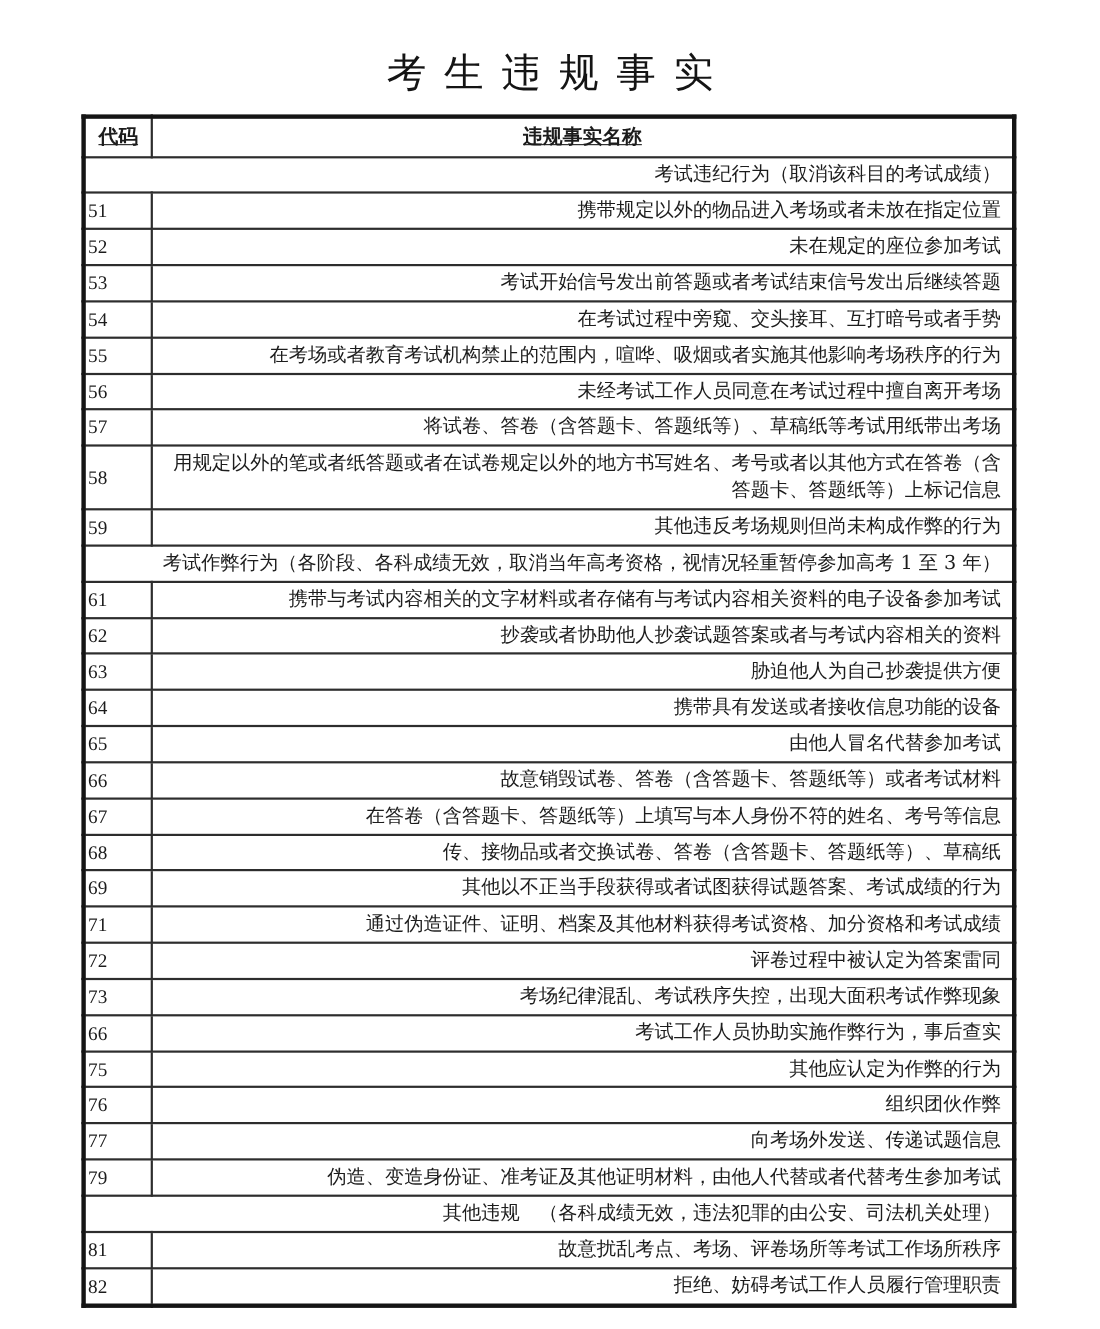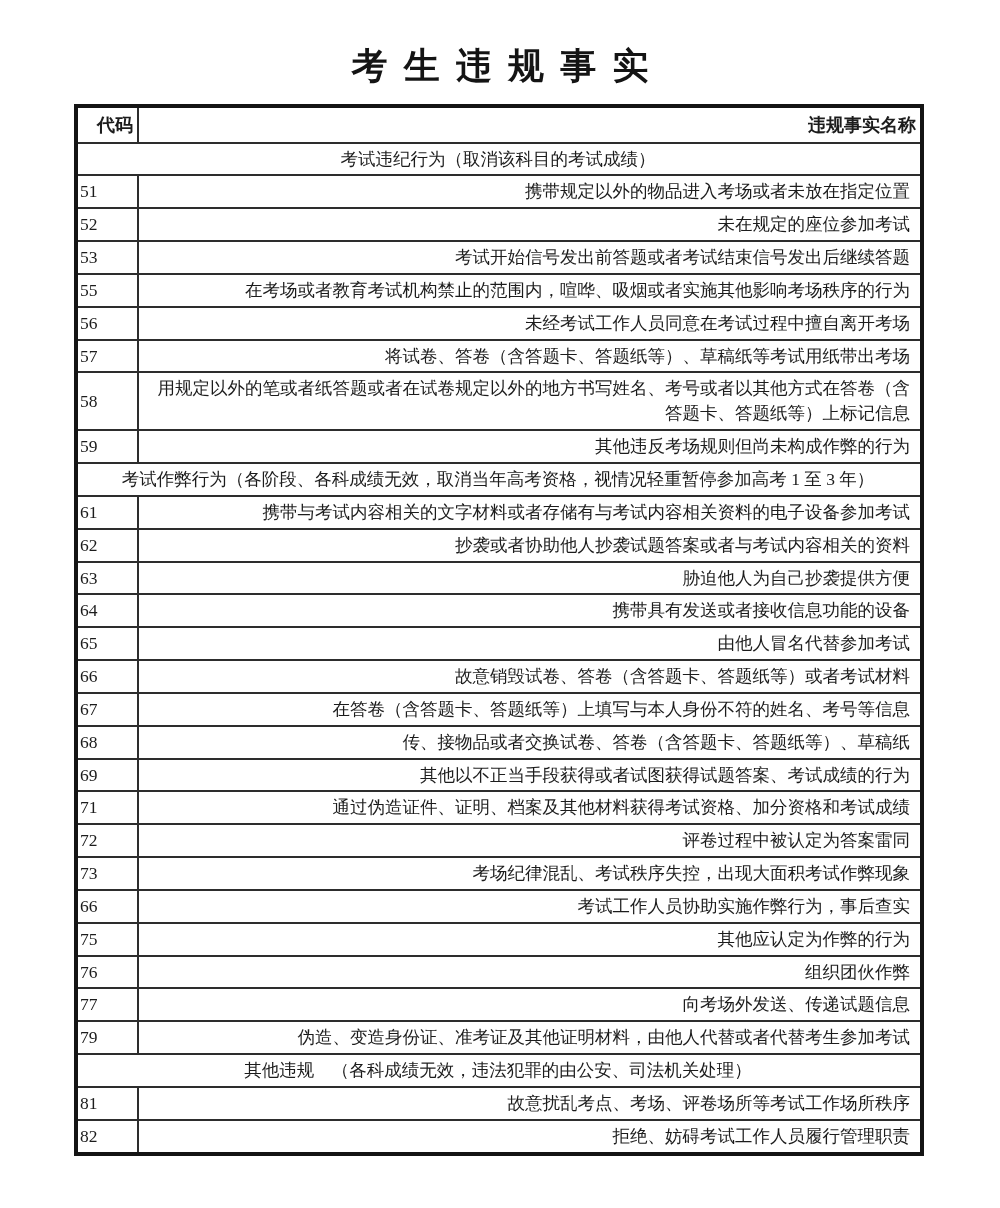--- a/index.html
+++ b/index.html
@@ -16,21 +16,21 @@
     position: relative;
     width: 1000px;
     height: 1208px;
     overflow: hidden;
   }
   .title {
     margin: 0;
     padding-top: 42px;
     text-align: center;
     font-size: 36px;
-    font-weight: bold;
+    font-weight: normal;
     letter-spacing: 0.45em;
     text-indent: 0.45em; 
     color: #141414;
   }
   table.vio-table {
     border-collapse: collapse;
     table-layout: fixed;
     width: 850px;
     margin: 13px 0 0 74px;
     border: 4px solid #141414;
@@ -41,38 +41,38 @@
     border: 2px solid #2d2d2d;
     font-size: 17.5px;
     line-height: 1.42;
     vertical-align: middle;
     color: #1c1c1c;
   }
   .vio-table col.code-col { width: 62px; }
   .vio-table th {
     font-weight: bold;
     font-size: 18px;
-    text-align: right;
+    text-align: center;
     padding: 4px 4px;
     height: 24px;
+    text-decoration: underline;
   }
   .vio-table td.code-cell {
     text-align: left;
     padding: 3px 2px;
     font-family: Liberation Serif, serif;
   }
   .vio-table td.name-cell {
     text-align: right;
     padding: 3px 10px 3px 16px;
   }
   .vio-table tr.section-row td {
-    text-align: center;
+    text-align: right;
     padding: 3px 10px 3px 8px;
     font-size: 17.5px;
-    font-family: Liberation Serif, serif;
   }
 </style>
 </head>
 <body>
 
 <div class="page">
   <h1 class="title">考生违规事实</h1>
 
   <table class="vio-table">
     <colgroup>
@@ -95,20 +95,24 @@
         </tr>
         <tr>
           <td class="code-cell">52</td>
           <td class="name-cell">未在规定的座位参加考试</td>
         </tr>
         <tr>
           <td class="code-cell">53</td>
           <td class="name-cell">考试开始信号发出前答题或者考试结束信号发出后继续答题</td>
         </tr>
         <tr>
+          <td class="code-cell">54</td>
+          <td class="name-cell">在考试过程中旁窥、交头接耳、互打暗号或者手势</td>
+        </tr>
+        <tr>
           <td class="code-cell">55</td>
           <td class="name-cell">在考场或者教育考试机构禁止的范围内，喧哗、吸烟或者实施其他影响考场秩序的行为</td>
         </tr>
         <tr>
           <td class="code-cell">56</td>
           <td class="name-cell">未经考试工作人员同意在考试过程中擅自离开考场</td>
         </tr>
         <tr>
           <td class="code-cell">57</td>
           <td class="name-cell">将试卷、答卷（含答题卡、答题纸等）、草稿纸等考试用纸带出考场</td>

